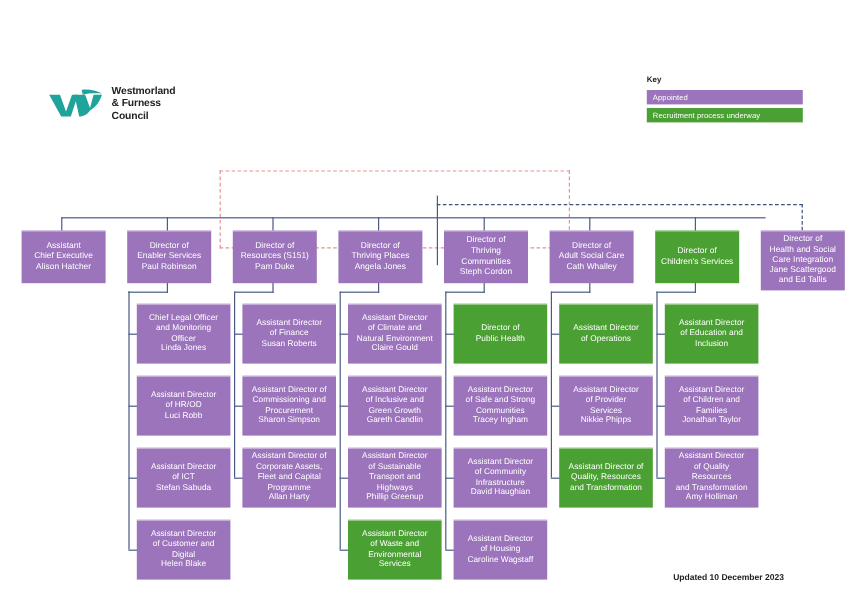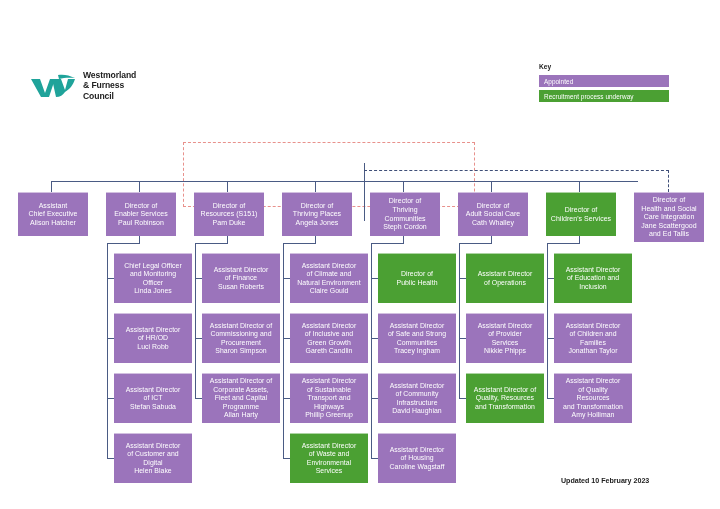--- a/index.html
+++ b/index.html
@@ -19,21 +19,21 @@
   #chart-root {
     position: absolute;
     left: 0; top: 0;
     width: 720px;
     height: 509px;
   }
 
   
   .logo-block {
     position: absolute;
-    left: 30px;
+    left: 40px;
     top: 70px;
     display: flex;
     align-items: center;
     gap: 7px;
     justify-content: center;
   }
   .logo-mark {
     width: 46px;
     height: 28px;
     flex: none;
@@ -382,15 +382,15 @@
 Jonathan Taylor</span>
   </div>
   <div class="node lv2 purple" style="left:554px; top:373px; width:78px; height:50px;">
     <span class="node-label">Assistant Director
 of Quality
 Resources
 and Transformation
 Amy Holliman</span>
   </div>
 
-  <div class="updated-note">Updated 10 February 2023</div>
+  <div class="updated-note">Updated 10 December 2023</div>
 
 </div>
 
 </body></html>

